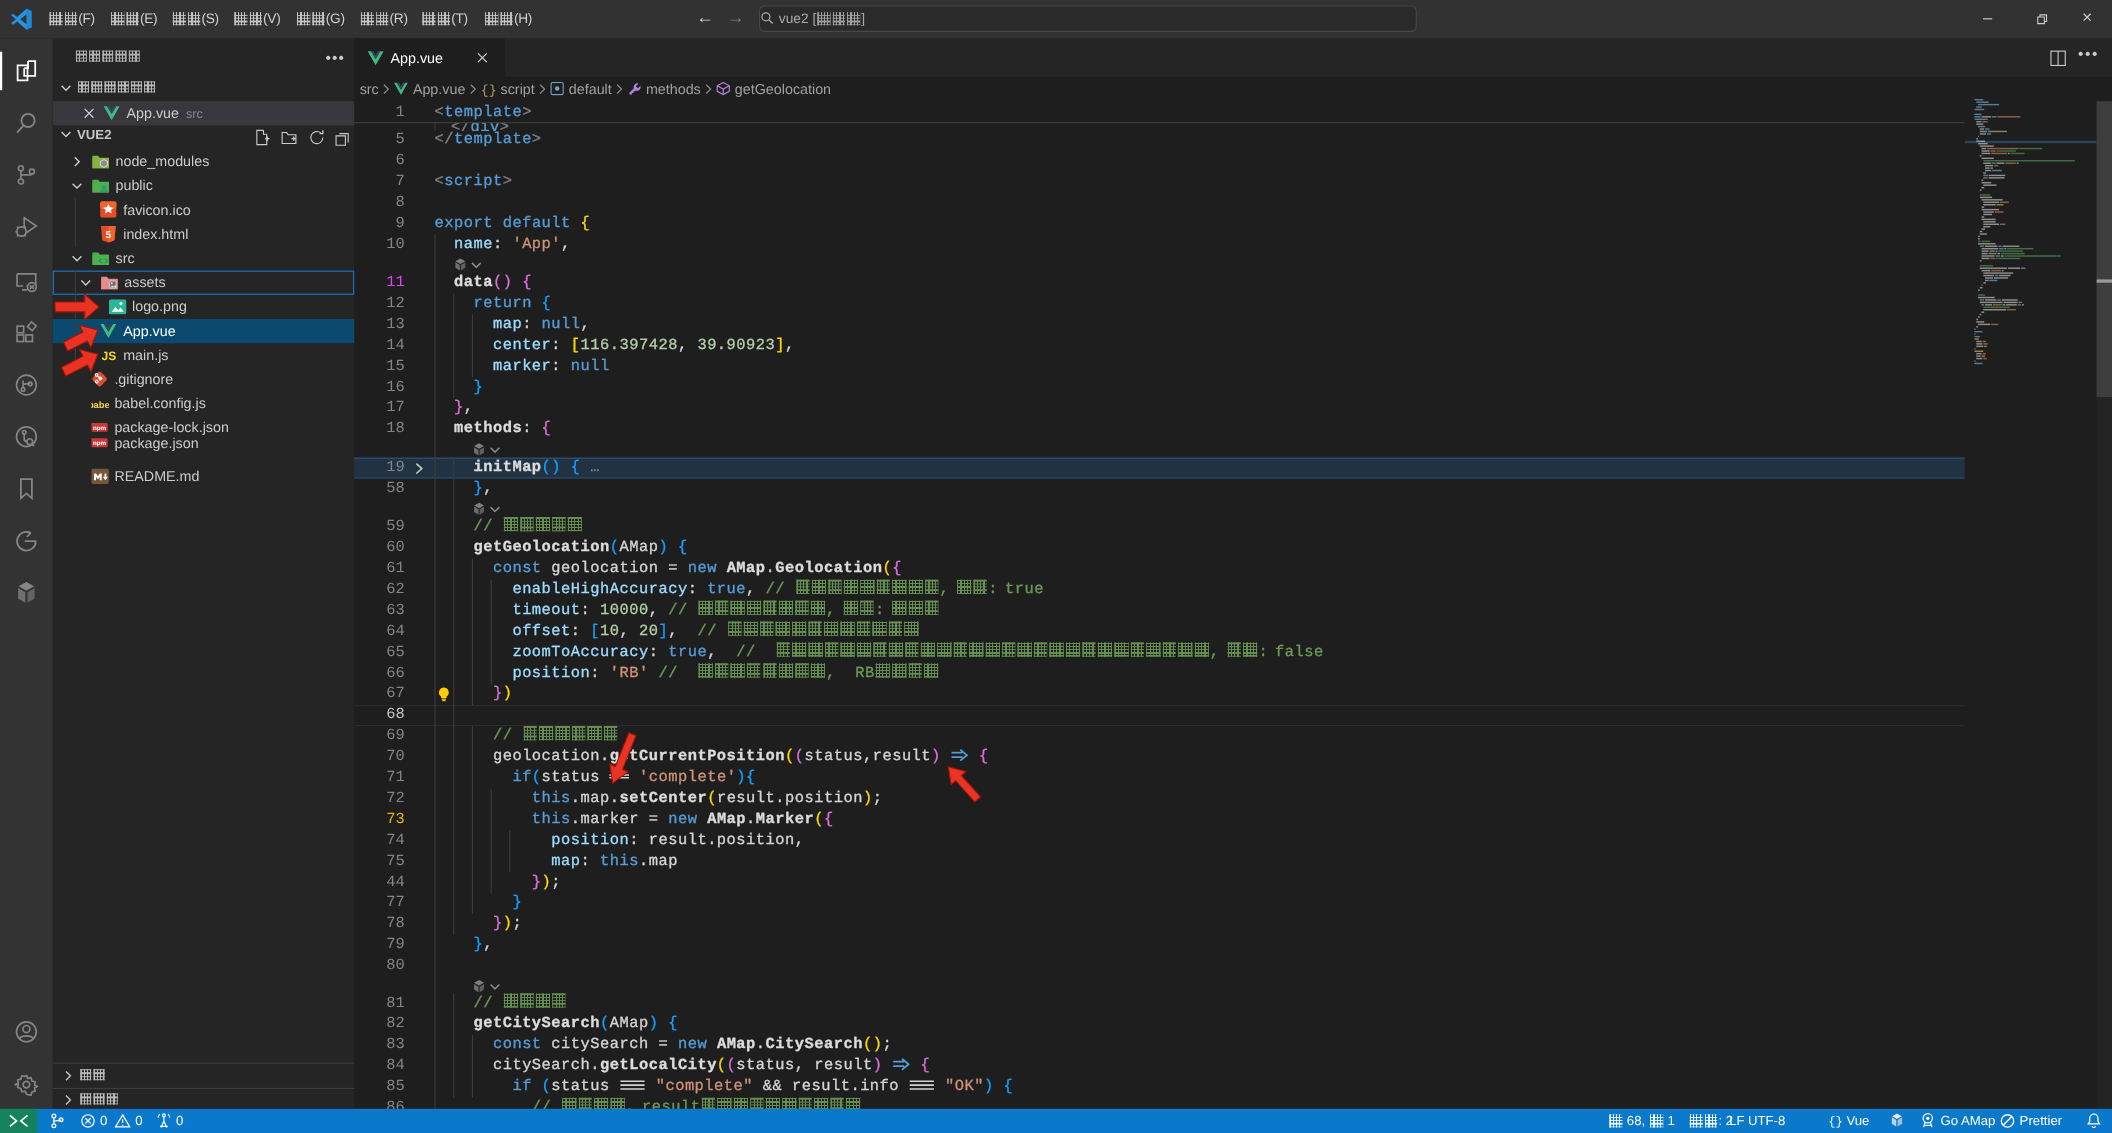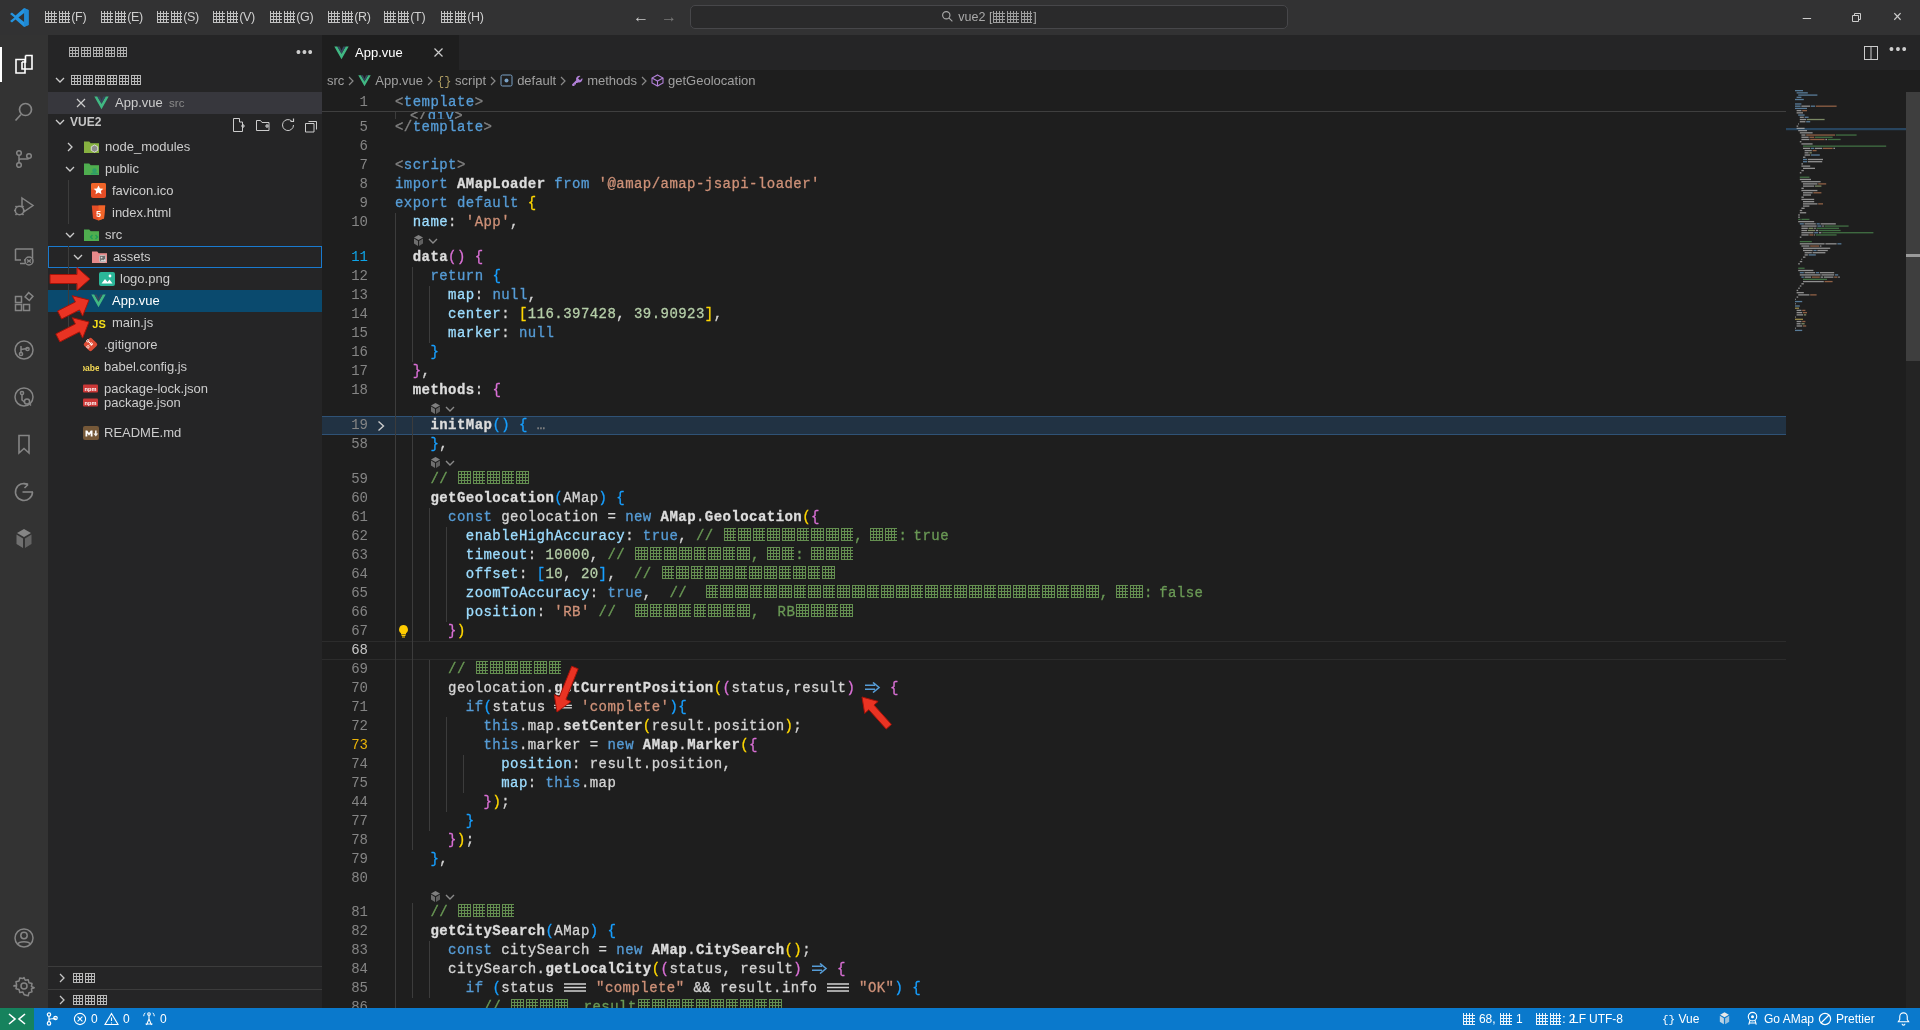--- a/index.html
+++ b/index.html
@@ -34,21 +34,21 @@
 <div class="abs" style="left:44px;top:0;height:35px;line-height:35px;color:#cfcfcf;font-size:12.5px"><span style="--c:#cfcfcf"><i class="zu"></i><i class="zu"></i></span><span style="letter-spacing:-.3px">(F)</span></div>
 <div class="abs" style="left:100px;top:0;height:35px;line-height:35px;color:#cfcfcf;font-size:12.5px"><span style="--c:#cfcfcf"><i class="zu"></i><i class="zu"></i></span><span style="letter-spacing:-.3px">(E)</span></div>
 <div class="abs" style="left:156px;top:0;height:35px;line-height:35px;color:#cfcfcf;font-size:12.5px"><span style="--c:#cfcfcf"><i class="zu"></i><i class="zu"></i></span><span style="letter-spacing:-.3px">(S)</span></div>
 <div class="abs" style="left:212px;top:0;height:35px;line-height:35px;color:#cfcfcf;font-size:12.5px"><span style="--c:#cfcfcf"><i class="zu"></i><i class="zu"></i></span><span style="letter-spacing:-.3px">(V)</span></div>
 <div class="abs" style="left:269px;top:0;height:35px;line-height:35px;color:#cfcfcf;font-size:12.5px"><span style="--c:#cfcfcf"><i class="zu"></i><i class="zu"></i></span><span style="letter-spacing:-.3px">(G)</span></div>
 <div class="abs" style="left:327px;top:0;height:35px;line-height:35px;color:#cfcfcf;font-size:12.5px"><span style="--c:#cfcfcf"><i class="zu"></i><i class="zu"></i></span><span style="letter-spacing:-.3px">(R)</span></div>
 <div class="abs" style="left:383px;top:0;height:35px;line-height:35px;color:#cfcfcf;font-size:12.5px"><span style="--c:#cfcfcf"><i class="zu"></i><i class="zu"></i></span><span style="letter-spacing:-.3px">(T)</span></div>
 <div class="abs" style="left:440px;top:0;height:35px;line-height:35px;color:#cfcfcf;font-size:12.5px"><span style="--c:#cfcfcf"><i class="zu"></i><i class="zu"></i></span><span style="letter-spacing:-.3px">(H)</span></div>
 <div class="abs" style="left:630px;top:6px;width:22px;height:22px;color:#cccccc;font-size:16px;text-align:center;line-height:22px">←</div>
 <div class="abs" style="left:658px;top:6px;width:22px;height:22px;color:#7a7a7a;font-size:16px;text-align:center;line-height:22px">→</div>
-<div class="abs" style="left:690px;top:5px;width:598px;height:24px;background:#2a2a2b;border:1px solid #47474a;border-radius:5px;color:#a9a9a9;font-size:12.5px;text-align:center;line-height:22px"><svg class="sbi" style="margin:0 4px 2px 0" width="13" height="13" viewBox="0 0 16 16">
+<div class="abs" style="left:690px;top:5px;width:598px;height:24px;background:#2a2a2b;border:1px solid #47474a;border-radius:5px;color:#a9a9a9;font-size:12.5px;line-height:22px"><svg class="sbi" style="margin:0 4px 2px 0" width="13" height="13" viewBox="0 0 16 16">
         <circle cx="6.5" cy="6.5" r="4.5" stroke="#a9a9a9" fill="none" stroke-width="1.4"></circle>
         <path d="M10 10 L14 14" stroke="#a9a9a9" stroke-width="1.4"></path>
       </svg>vue2 [<span style="--c:#a9a9a9"><i class="zu"></i><i class="zu"></i><i class="zu"></i></span>]</div>
 <div class="abs" style="left:1784px;top:0;width:46px;height:35px;color:#cccccc;text-align:center;line-height:33px;font-size:15px">–</div>
 <svg class="abs" style="left:1851px;top:12px" width="11" height="11" viewBox="0 0 11 11">
       <path d="M1.5 3.5 h6 v6 h-6 Z M3.5 3.5 v-2 h6 v6 h-2" stroke="#cccccc" fill="none"></path>
     </svg>
 <div class="abs" style="left:1875px;top:0;width:45px;height:35px;color:#cccccc;text-align:center;line-height:33px;font-size:16px">×</div>
 <div class="abs" style="left:0;top:35px;width:48px;height:973px;background:#333333"></div>
 <div class="abs" style="left:0;top:47px;width:2px;height:35px;background:#ffffff"></div>
@@ -338,34 +338,33 @@
       <div class="abs" style="left:73px;top:0;width:1px;height:7px;background:#3c3c3c"></div>
       <div class="cd" style="top:-5px;left:88px"><span class="gr">&lt;/</span><span class="kw">div</span><span class="gr">&gt;</span></div>
     </div>
 <div class="ln" style="top:118px;color:#858585">5</div>
 <div class="cd" style="top:118px"><span class="gr">&lt;/</span><span class="kw">template</span><span class="gr">&gt;</span></div>
 <div class="ln" style="top:137px;color:#858585">6</div>
 <div class="cd" style="top:137px"></div>
 <div class="ln" style="top:156px;color:#858585">7</div>
 <div class="cd" style="top:156px"><span class="gr">&lt;</span><span class="kw">script</span><span class="gr">&gt;</span></div>
 <div class="ln" style="top:175px;color:#858585">8</div>
-<div class="cd" style="top:175px"><span class="kw">import</span><span class="wt"> </span><span class="idw">AMapLoader</span><span class="wt"> </span><span class="kw">from</span><span class="wt"> </span><span class="st">'@amap/amap-jsapi-loader'</span></div>
 <div class="ln" style="top:194px;color:#858585">9</div>
 <div class="cd" style="top:194px"><span class="kw">export</span><span class="wt"> </span><span class="kw">default</span><span class="wt"> </span><span class="bY">{</span></div>
 <div class="ln" style="top:213px;color:#858585">10</div>
 <div class="cd" style="top:213px"><span class="wt">  </span><span class="lb">name</span><span class="wt">: </span><span class="st">'App'</span><span class="wt">,</span></div>
 <svg class="abs" style="left:412px;top:234px" width="30" height="14" viewBox="0 0 30 14">
       <g fill="#8a8a8a">
         <path d="M6.5 1 L11 3.5 L6.5 6 L2 3.5 Z" opacity=".9"></path>
         <path d="M2 4.5 L6 7 L6 12 L2 9.5 Z" opacity=".75"></path>
         <path d="M11 4.5 L11 9.5 L7 12 L7 7 Z" opacity=".6"></path>
       </g>
       <path d="M17 5 l4 4 4-4" stroke="#8a8a8a" stroke-width="1.4" fill="none"></path>
     </svg>
-<div class="ln" style="top:248px;color:#0ea5e9">11</div>
+<div class="ln" style="top:248px;color:#d946ef">11</div>
 <div class="cd" style="top:248px"><span class="wt">  </span><span class="idw">data</span><span class="bP">()</span><span class="wt"> </span><span class="bP">{</span></div>
 <div class="ln" style="top:267px;color:#858585">12</div>
 <div class="cd" style="top:267px"><span class="wt">    </span><span class="kw">return</span><span class="wt"> </span><span class="bB">{</span></div>
 <div class="ln" style="top:286px;color:#858585">13</div>
 <div class="cd" style="top:286px"><span class="wt">      </span><span class="lb">map</span><span class="wt">: </span><span class="kw">null</span><span class="wt">,</span></div>
 <div class="ln" style="top:305px;color:#858585">14</div>
 <div class="cd" style="top:305px"><span class="wt">      </span><span class="lb">center</span><span class="wt">: </span><span class="bY">[</span><span class="nm">116.397428</span><span class="wt">, </span><span class="nm">39.90923</span><span class="bY">]</span><span class="wt">,</span></div>
 <div class="ln" style="top:324px;color:#858585">15</div>
 <div class="cd" style="top:324px"><span class="wt">      </span><span class="lb">marker</span><span class="wt">: </span><span class="kw">null</span></div>
 <div class="ln" style="top:343px;color:#858585">16</div>

